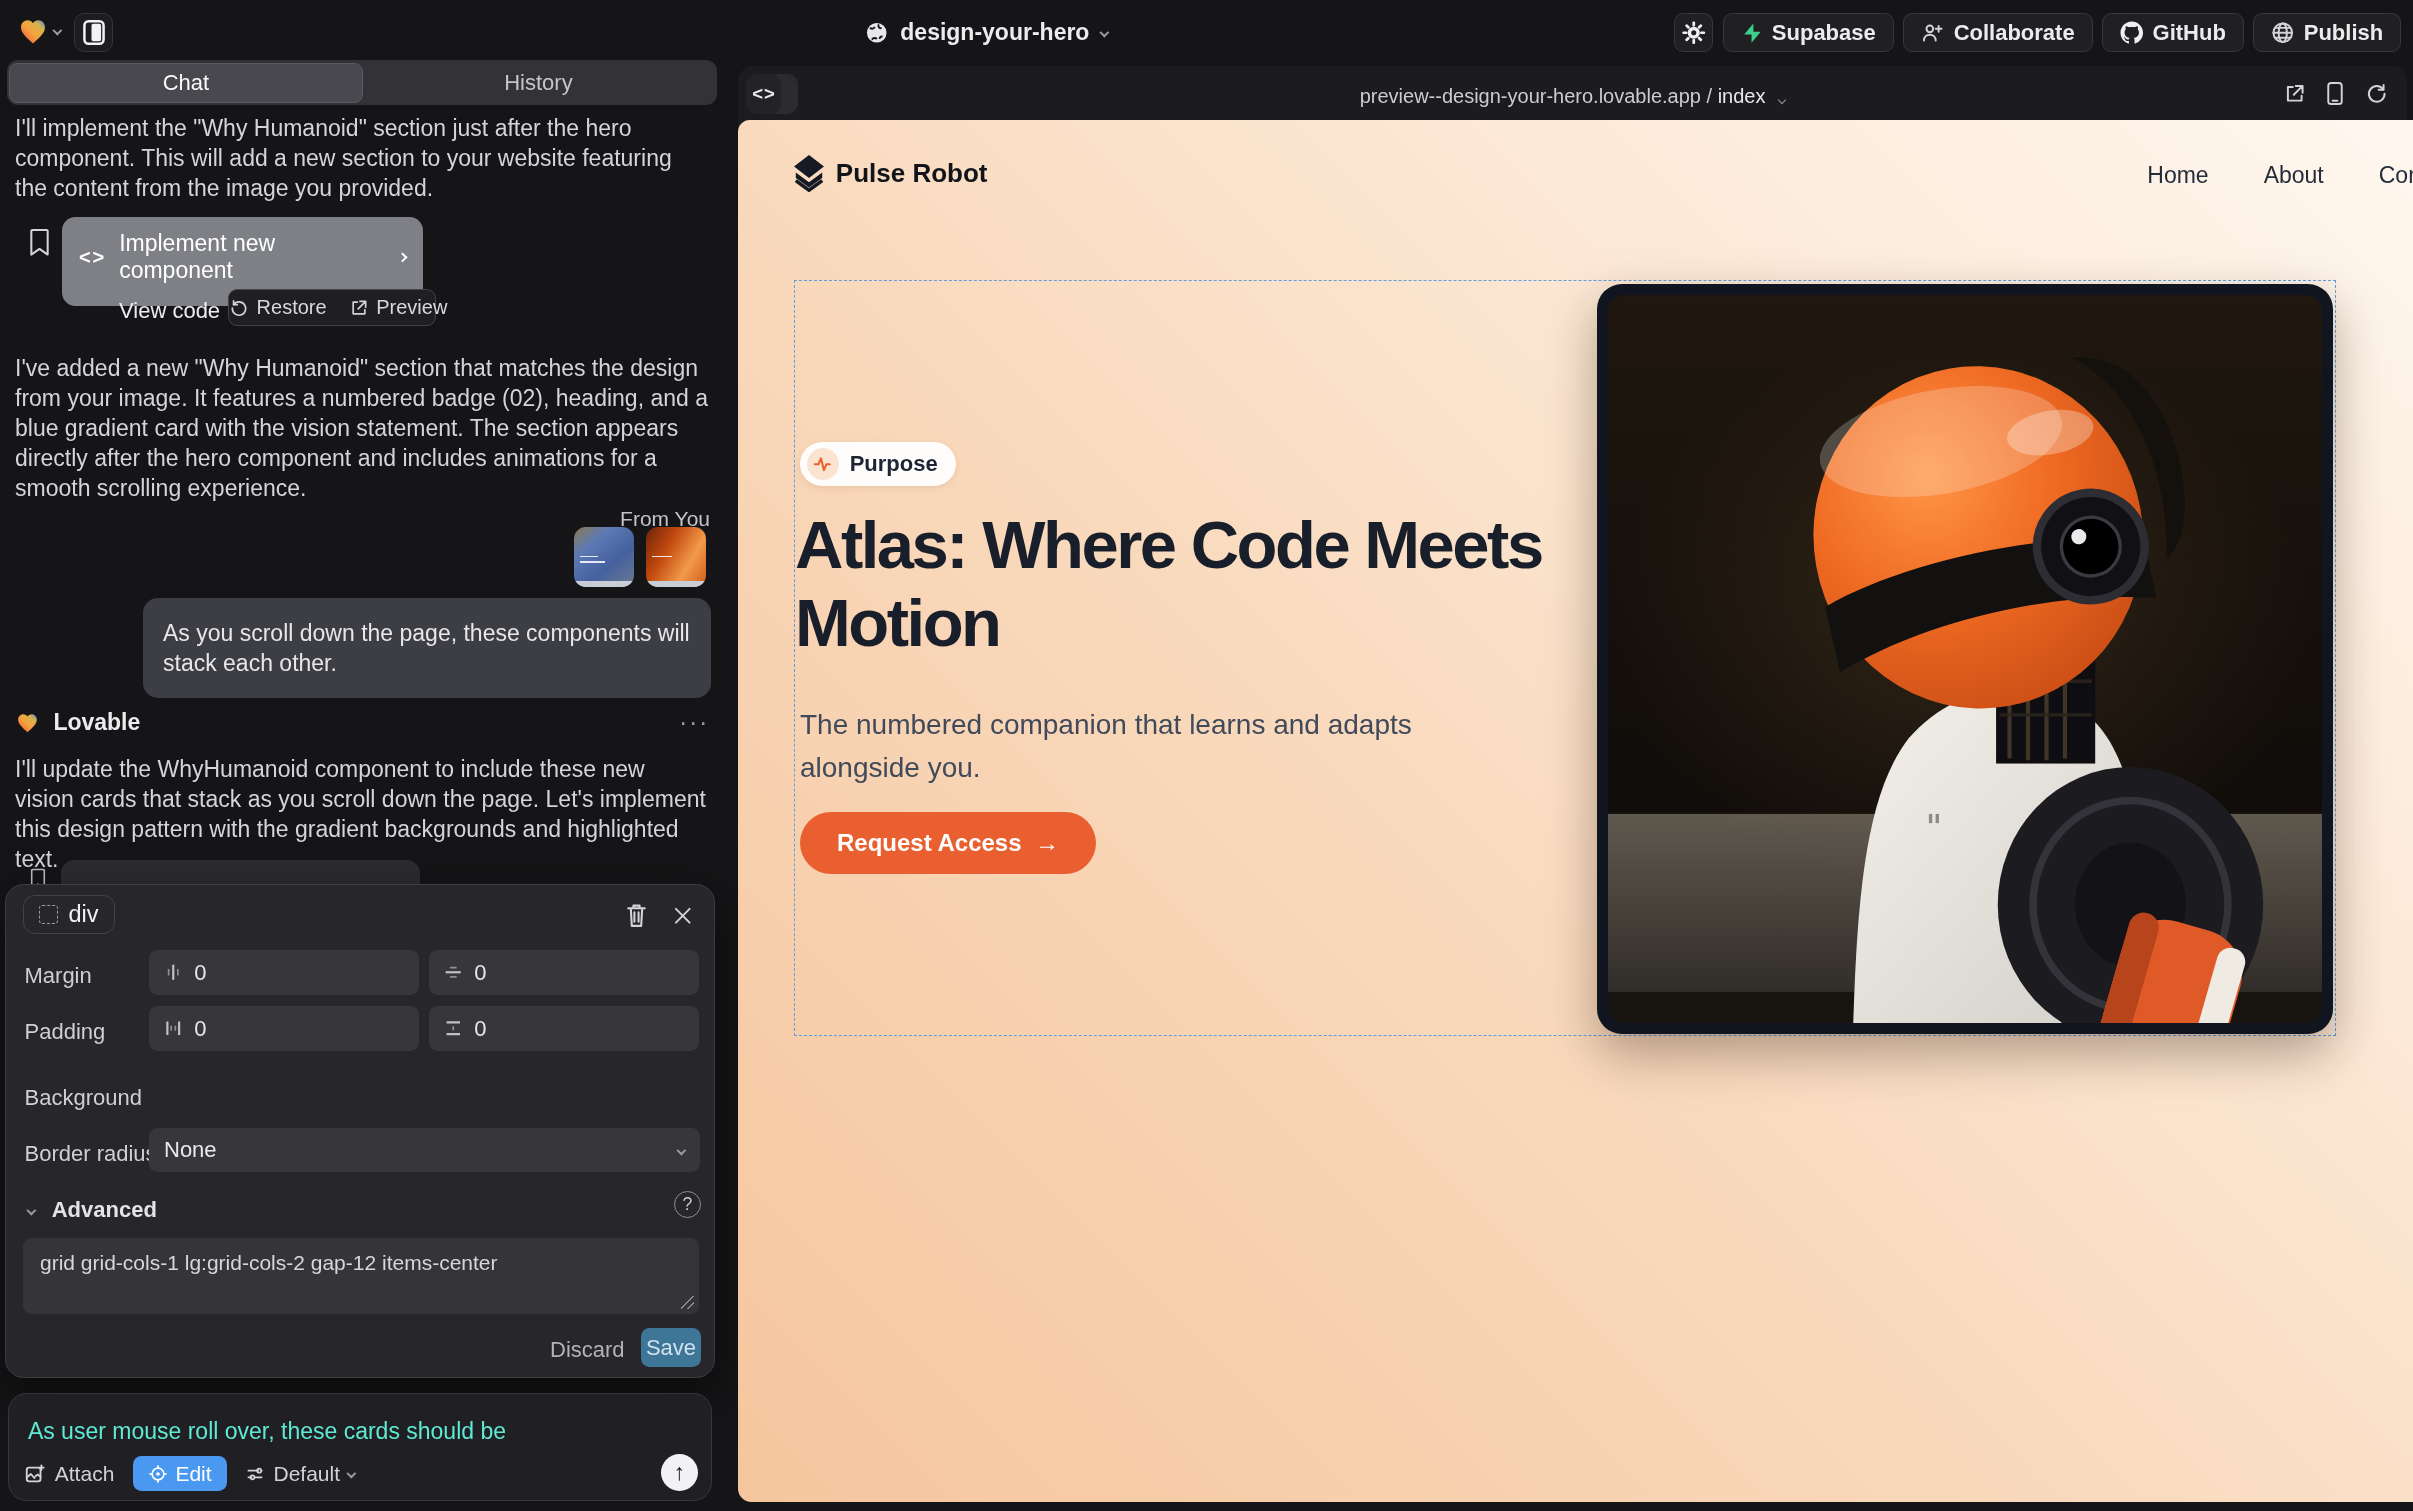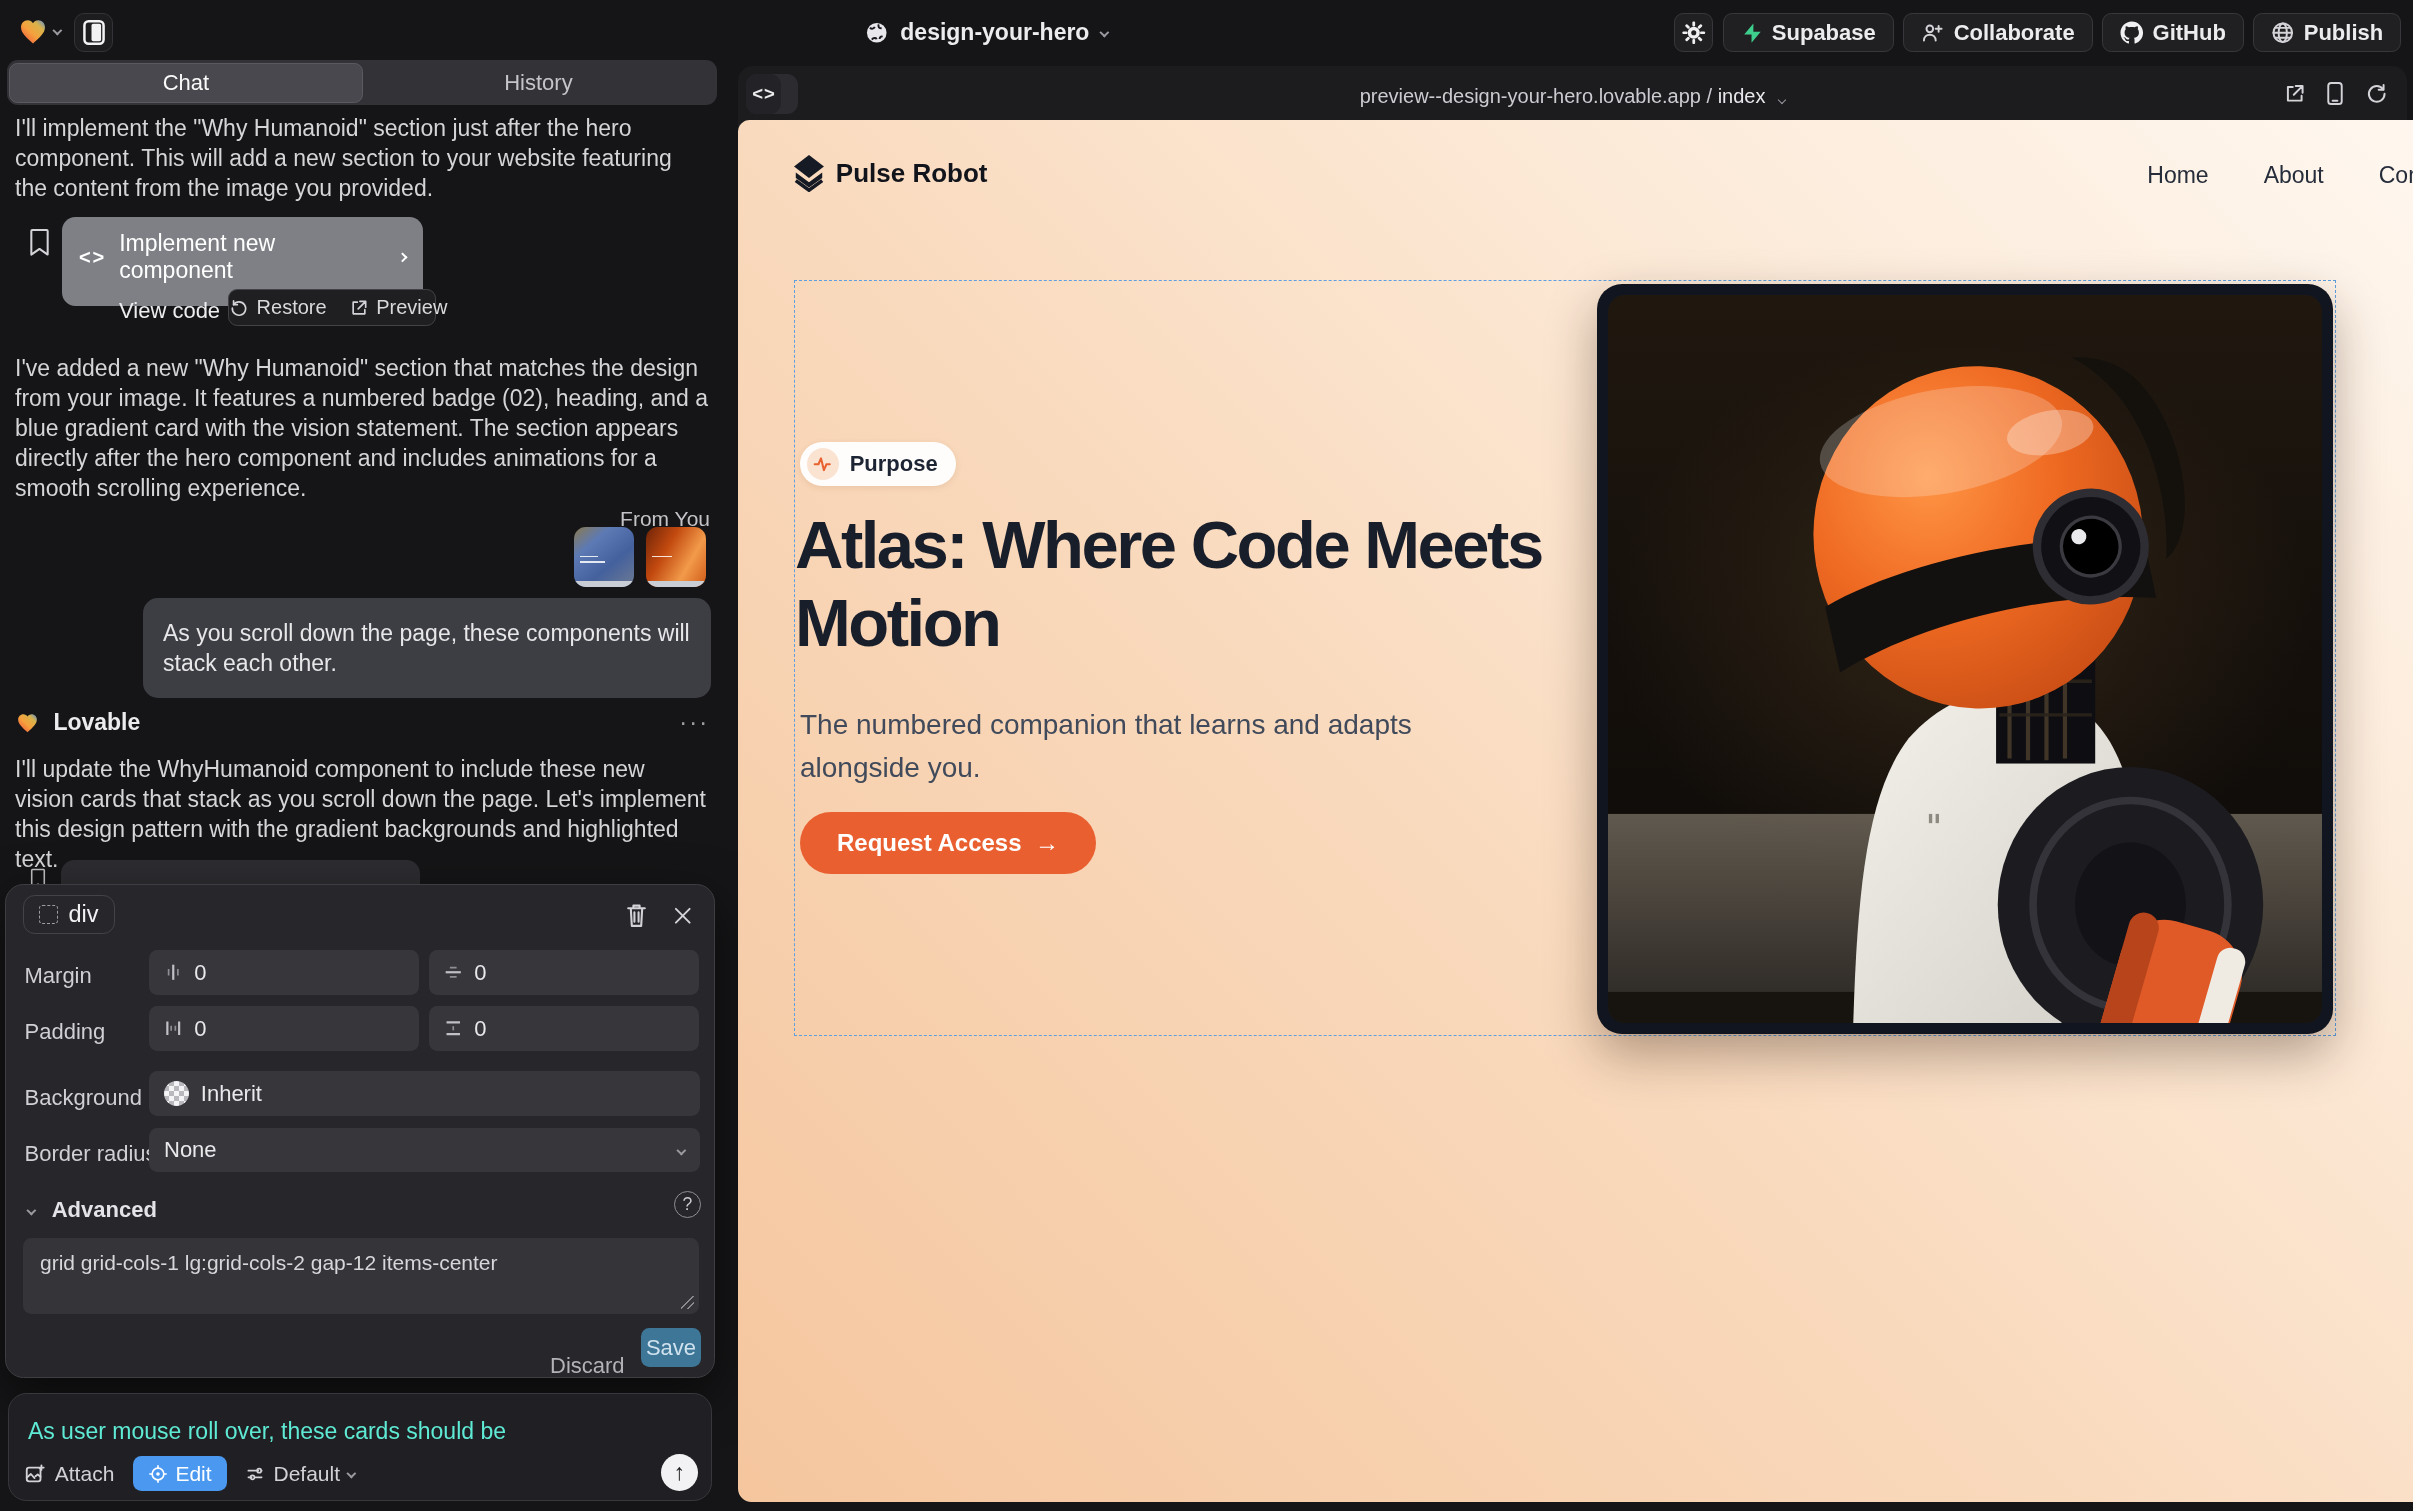--- a/index.html
+++ b/index.html
@@ -55,21 +55,21 @@
   .flabel { color:#cfcfd4; font-size:22px; }
   .finput { background:#36363b; border-radius:8.4px; height:45px; display:flex; align-items:center; gap:11.8px; padding:0 15px; color:#e9e9eb; font-size:22px; }
   .fselect { background:#36363b; border-radius:8.4px; height:44px; display:flex; align-items:center; padding:0 15px; color:#e9e9eb; font-size:22px; }
   .checker { width:25px; height:25px; border-radius:50%;
      background-image:linear-gradient(45deg,#b9b9bd 25%,transparent 25%,transparent 75%,#b9b9bd 75%),linear-gradient(45deg,#b9b9bd 25%,#f4f4f6 25%,#f4f4f6 75%,#b9b9bd 75%);
      background-size:10px 10px; background-position:0 0,5px 5px; }
   .help-circ { width:27px; height:27px; border:1.7px solid #8e8e94; border-radius:50%; color:#c9c9ce; font-size:17.6px; display:flex; align-items:center; justify-content:center; }
   .classbox { left:17px; top:353px; width:676px; height:76px; background:#343439; border-radius:8.4px; padding:13.4px 17px; color:#d7d7da; font-size:21px; }
   .resize-h { position:absolute; right:5px; bottom:5px; width:13.4px; height:13.4px;
      background:linear-gradient(135deg,transparent 0 45%,#8a8a90 45% 52%,transparent 52% 70%,#8a8a90 70% 77%,transparent 77%); }
-  .discard { left:544px; top:452px; color:#b2b2b7; font-size:22px;margin-top:16px; }
+  .discard { left:544px; top:452px; color:#b2b2b7; font-size:22px; }
   .savebtn { left:635px; top:443px; width:60px; height:39px; background:#3e7697; border-radius:8.4px; color:#cfe2ee; font-size:22px; display:flex; align-items:center; justify-content:center; }
 
   
   .composer { left:8.4px; top:1393px; width:704px; height:108px; background:#202024; border:0.8px solid #37373c; border-radius:18.5px; }
   .composer .ctext { left:18.5px; top:23.5px; color:#5eead4; font-size:23px; }
   .crow { left:15px; top:62px; display:flex; align-items:center; gap:18.5px; color:#d2d2d6; font-size:21px; }
   .citem { display:flex; align-items:center; gap:8.4px; }
   .editpill { background:#4a98f0; color:#fff; border-radius:8.4px; height:35px; padding:0 15px; display:flex; align-items:center; gap:7.6px; }
   .sendbtn { right:13.4px; top:60px; width:37px; height:37px; background:#f2f2f4; border-radius:50%; color:#1a1a1c; font-size:23px; font-weight:700; display:flex; align-items:center; justify-content:center; }
 
@@ -286,24 +286,20 @@
     </div>
     <div class="abs finput" style="left:423px; top:121px; width:270px;">
       <svg width="18.5" height="18.5" viewBox="0 0 22 22">
         <path d="M3 4h16M3 18h16" stroke="#c0c0c6" stroke-width="2.6"></path>
           <path d="M11 8.5v5" stroke="#8e8e94" stroke-width="2"></path>
       </svg>
       <span>0</span>
     </div>
 
     <div class="abs flabel" style="left:18.5px; top:200px;">Background</div>
-    <div class="abs finput" style="left:143px; top:186px; width:551px;">
-      <span class="checker"></span>
-      <span>Inherit</span>
-    </div>
 
     <div class="abs flabel" style="left:18.5px; top:256px;">Border radius</div>
     <div class="abs fselect" style="left:143px; top:243px; width:551px;">
       <span style="flex:1;">None</span>
       <span class="chev down sm"></span>
     </div>
 
     <div class="abs" style="left:22px; top:312px; display:flex; align-items:center; gap:17px;">
       <span class="chev down sm"></span>
       <span class="flabel" style="color:#e4e4e8; font-weight:600;">Advanced</span>

